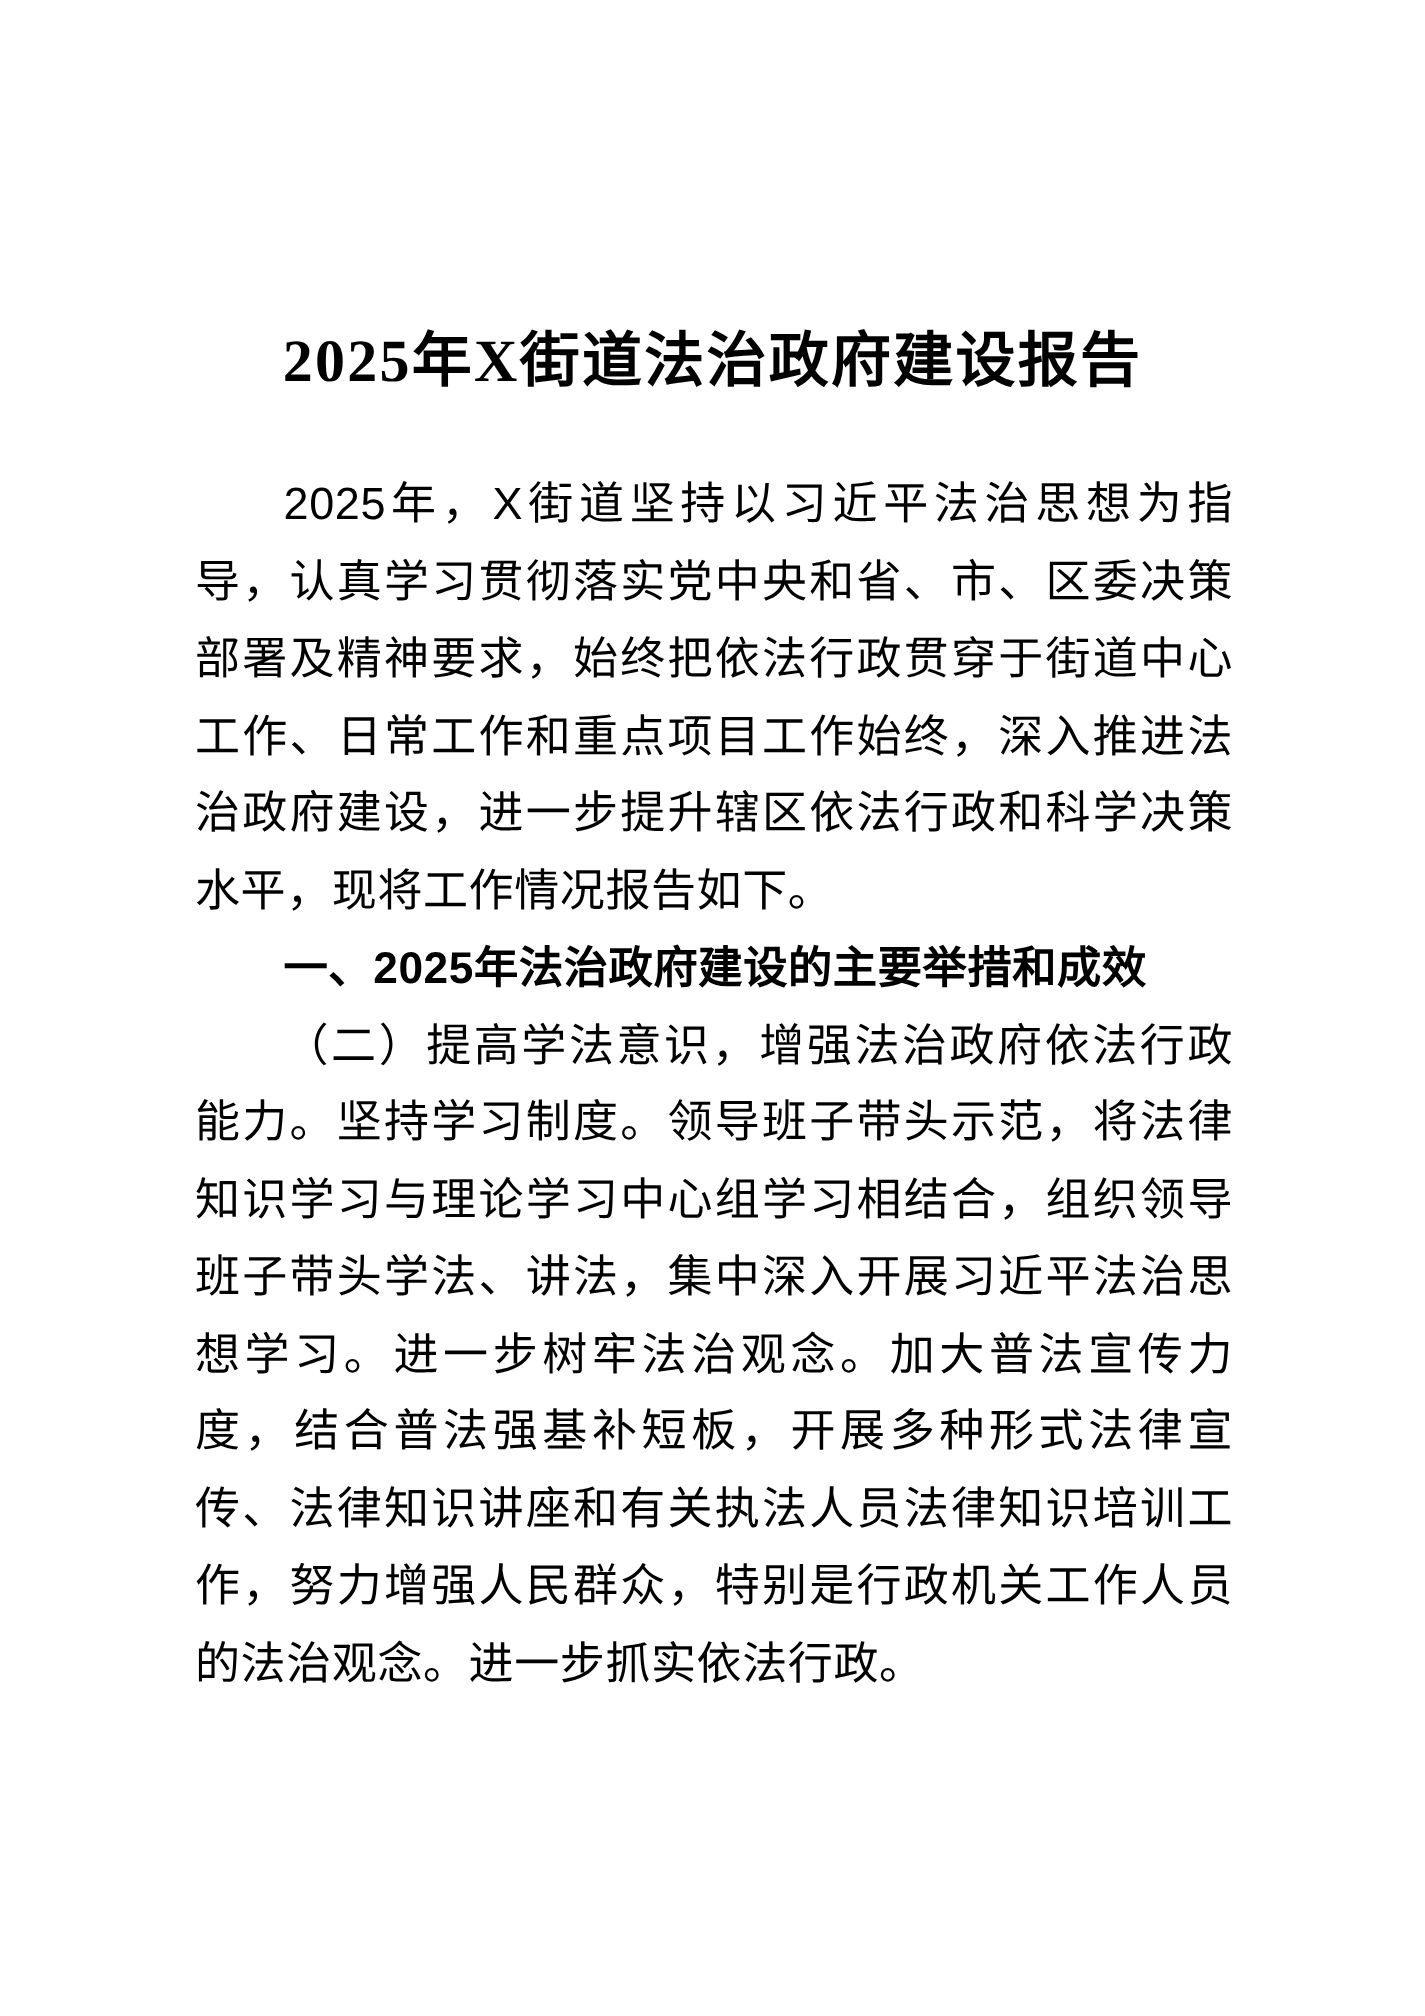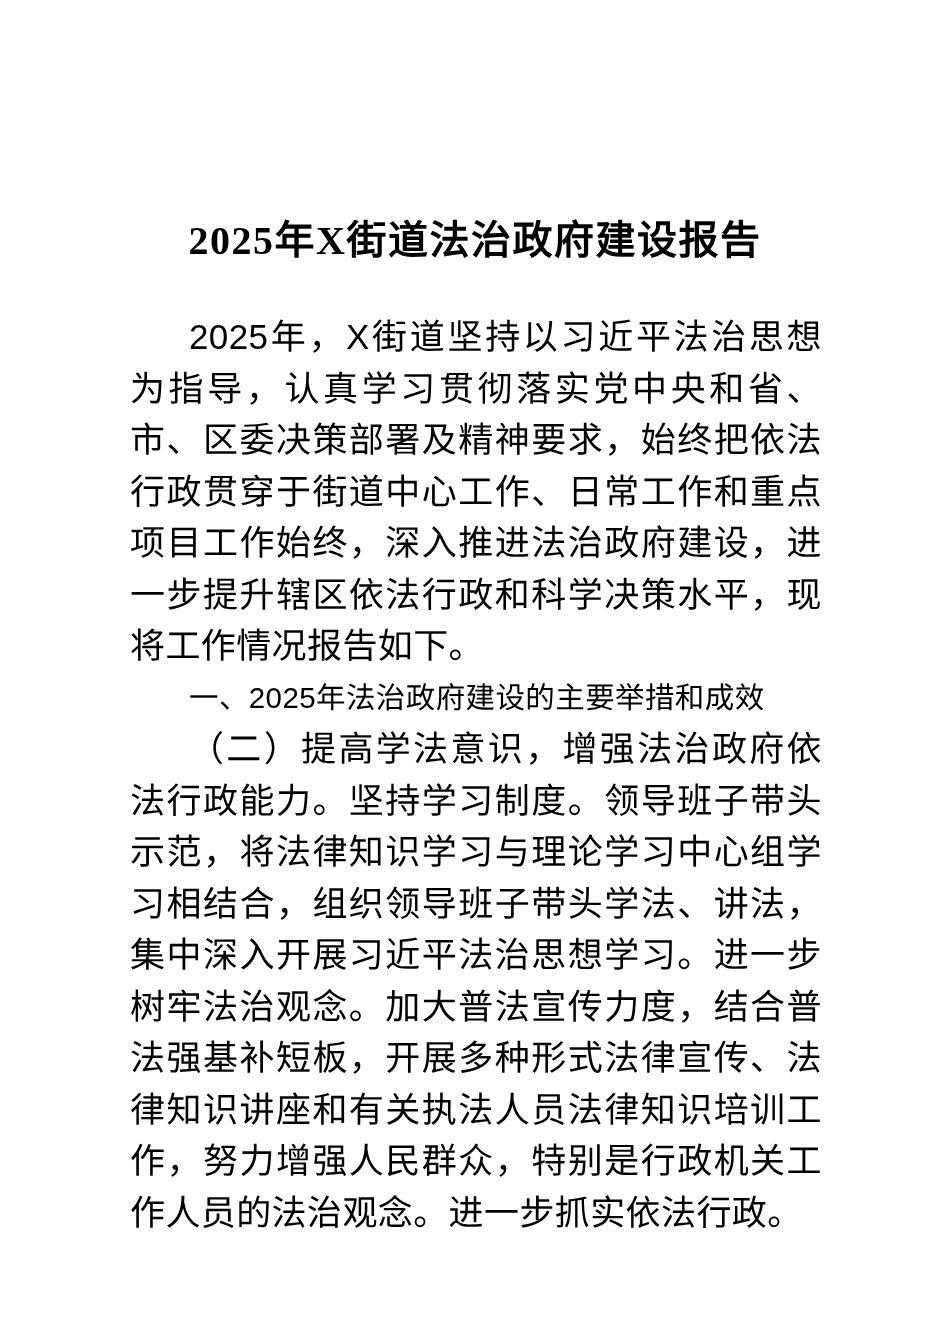--- a/index.html
+++ b/index.html
@@ -43,40 +43,40 @@
   
   .body-region {
     position: absolute;
     left: 130px;
     top: 311px;
     width: 692px;
   }
 
   p.para {
     margin: 0;
-    font-size: 35px;
+    font-size: 30px;
     line-height: 51.5px;
     text-align: justify;
     text-justify: inter-character;
     text-indent: 59px;          
     letter-spacing: 0.4px;
     color: #000000;
     word-break: break-all;
     font-weight: 400;
   }
 
   p.para-head {
     margin: 0;
     font-size: 29.5px;
     line-height: 51.5px;
     text-align: left;
     text-indent: 59px;          
     letter-spacing: 0.4px;
     color: #000000;
-    font-weight: normal;
+    font-weight: bold;
   }
 
   
   .gap-before-heading { margin-top: 0px; }
 </style>
 </head>
 <body>
 
 <div id="page">
 

